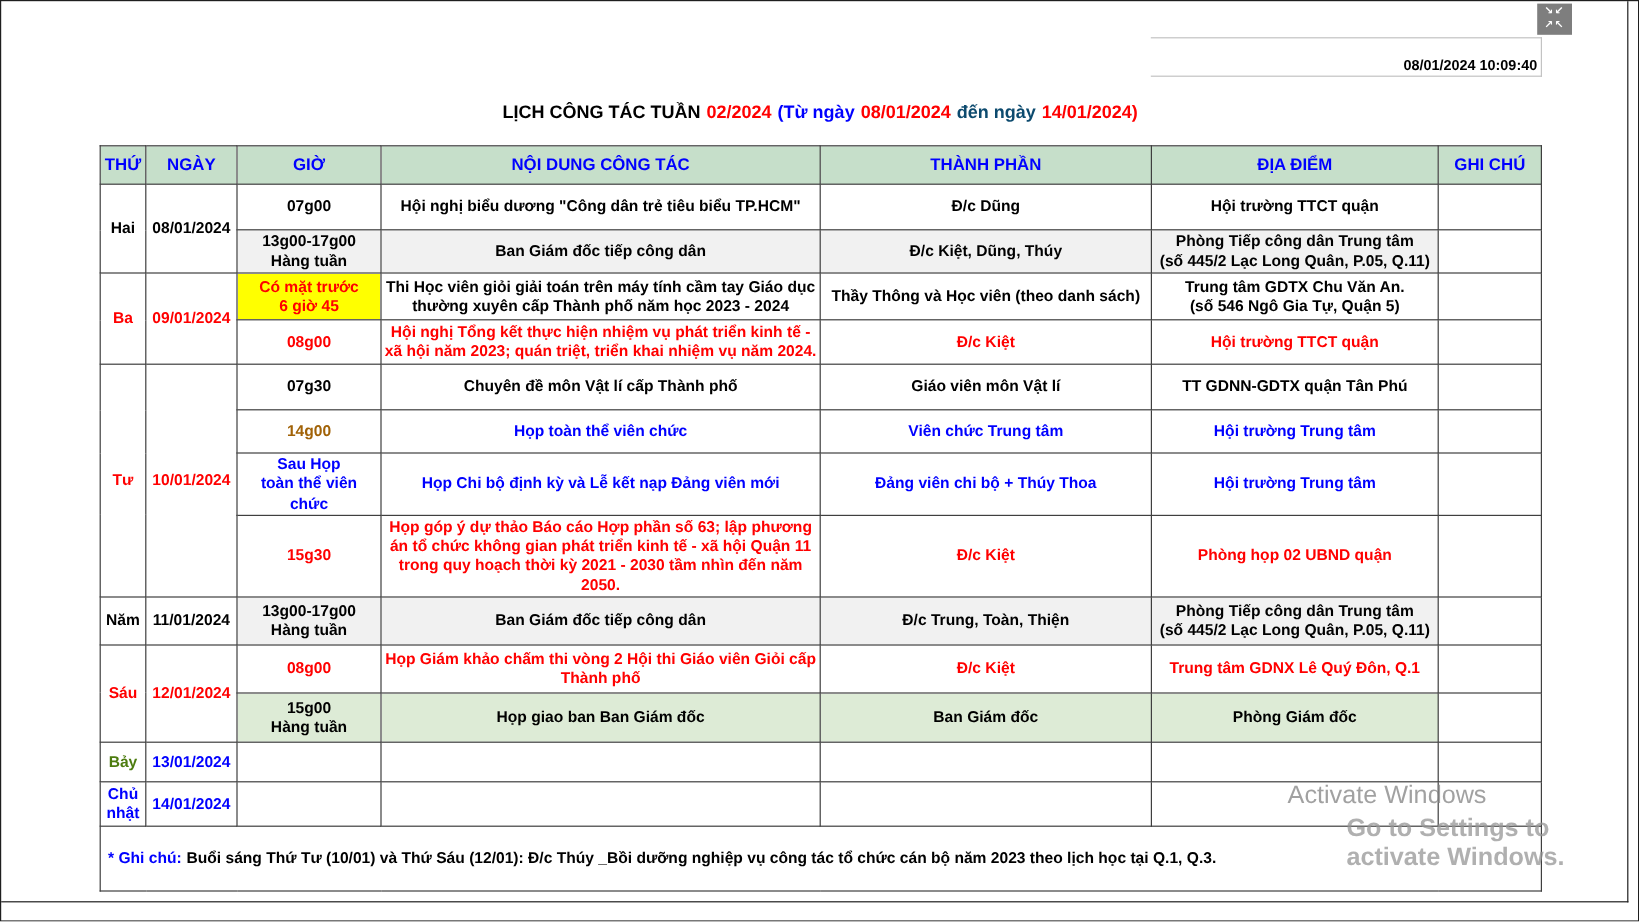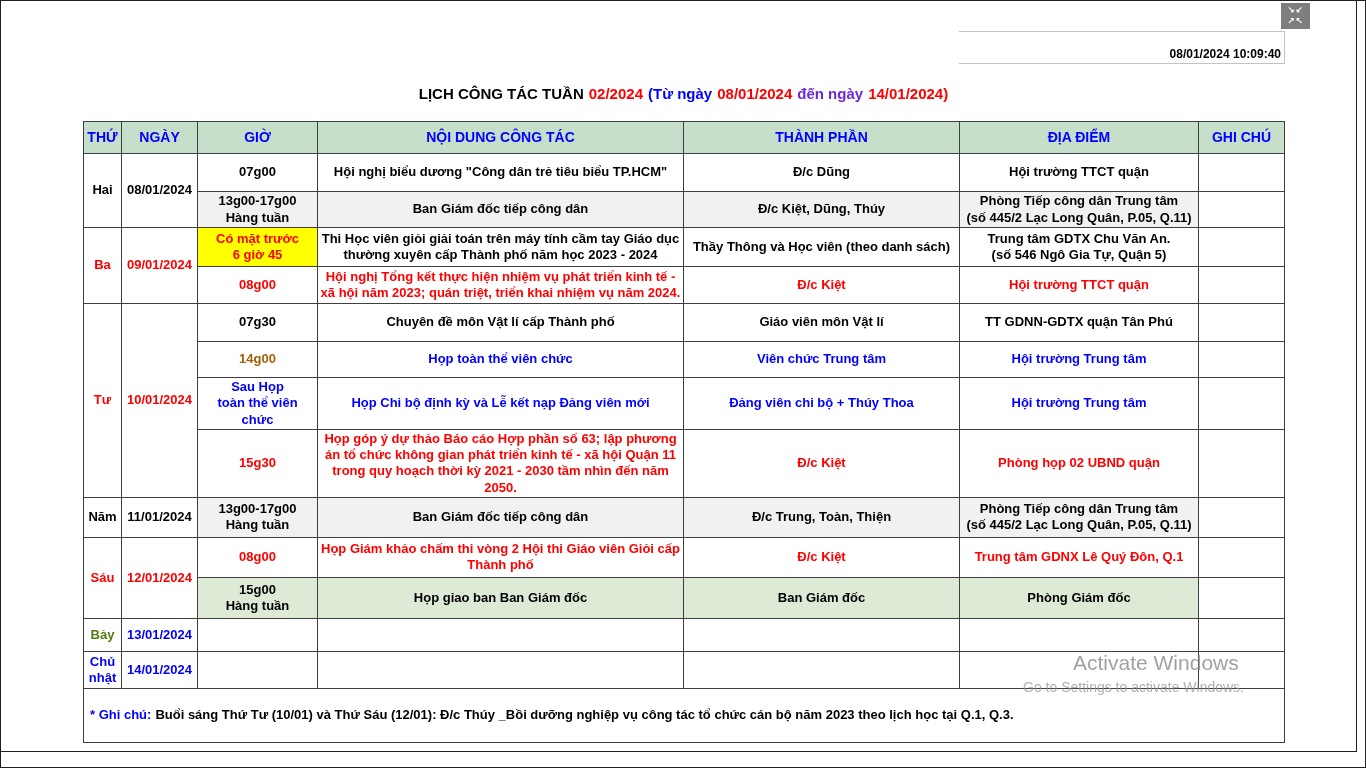--- a/index.html
+++ b/index.html
@@ -33,21 +33,21 @@
                    border-collapse:collapse; table-layout:fixed; }
   .schedule th, .schedule td { border:1px solid #3f3f3f; text-align:center;
                    vertical-align:middle; font-size:13px; line-height:1.25;
                    white-space:pre-line; overflow:hidden; padding:1px 2px;
                    font-weight:bold; }
   .schedule thead th { height:32px; font-size:14px; }
   .note-td { text-align:left !important; padding-left:6px !important; }
 
   .wm1 { position:absolute; left:1072px; top:650px; font-size:21px; font-weight:normal;
          color:rgba(130,130,130,0.75); z-index:10; pointer-events:none; }
-  .wm2 { position:absolute; left:1022px; top:678px; font-size:14px; font-weight:normal;
+  .wm2 { position:absolute; left:1121px; top:678px; font-size:21px; font-weight:bold;
          color:rgba(150,150,150,0.75); z-index:10; pointer-events:none; }
 </style>
 </head>
 <body>
 
 <div class="screen">
   <div class="edge-right"></div>
   <div class="edge-bottom"></div>
 
   <div class="fs-icon">↘↙
@@ -55,21 +55,21 @@
 
   <div class="ts-cell">
     <span>08/01/2024 10:09:40</span>
   </div>
 
   <div class="title" id="title">
       <span style="color: rgb(0, 0, 0);">LỊCH CÔNG TÁC TUẦN</span>
       <span style="color: rgb(255, 0, 0);">02/2024</span>
       <span style="color: rgb(0, 0, 255);">(Từ ngày</span>
       <span style="color: rgb(255, 0, 0);">08/01/2024</span>
-      <span style="color: #6d28d9;">đến ngày</span>
+      <span style="color: #0c4a6e;">đến ngày</span>
       <span style="color: rgb(255, 0, 0);">14/01/2024)</span>
     </div>
 
   <table class="schedule" id="schedule-table">
       <colgroup>
         <col style="width: 38px;">
         <col style="width: 76px;">
         <col style="width: 120px;">
         <col style="width: 366px;">
         <col style="width: 276px;">

